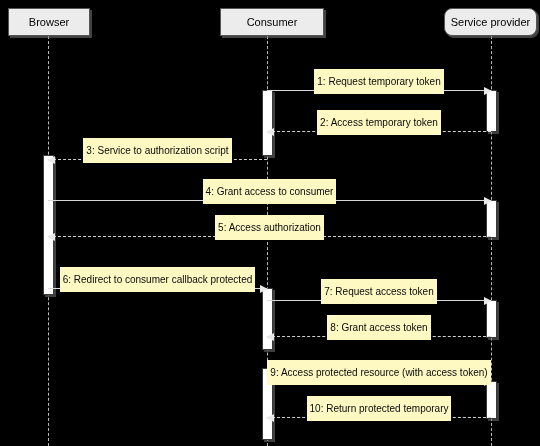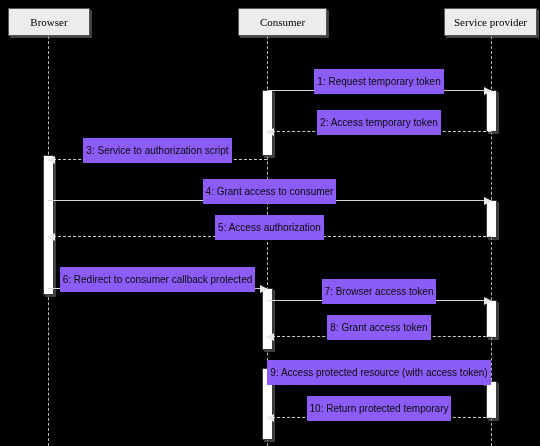--- a/index.html
+++ b/index.html
@@ -22,21 +22,20 @@
     position: absolute;
     box-sizing: border-box;
     background: #ececec;
     border: 1px solid #555555;
     box-shadow: 2px 2px 0 rgba(120,120,120,0.55);
     display: flex;
     align-items: center;
     justify-content: center;
     height: 28px;
     top: 8px;
-    font-family: Liberation Serif, serif;
   }
   .participant-label {
     font-size: 11px;
     color: #000000;
     white-space: nowrap;
     line-height: 1;
   }
   
   .lifeline {
     position: absolute;
@@ -93,21 +92,21 @@
     bottom: 2px;
     left: 0;
     width: 100%;
     text-align: center;
     font-size: 10px;
     color: #0a0a0a;
     white-space: nowrap;
     line-height: 12px;
   }
   .msg-label > span {
-    background: #8b5cf6;
+    background: #fef9c3;
     padding: 7px 3px;
   }
 </style>
 </head>
 <body>
 
 <div id="diagram-canvas">
     <div class="lifeline" style="left: 48px; top: 36px; height: 410px;"></div>
     <div class="lifeline" style="left: 267px; top: 36px; height: 410px;"></div>
     <div class="lifeline" style="left: 491px; top: 36px; height: 410px;"></div>
@@ -152,21 +151,21 @@
     <div class="message" style="left: 48px; top: 288px; width: 219px;">
       <div class="msg-line solid">
         <div class="arrowhead right"></div>
       </div>
       <div class="msg-label"><span>6: Redirect to consumer callback protected</span></div>
     </div>
     <div class="message" style="left: 267px; top: 300px; width: 224px;">
       <div class="msg-line solid">
         <div class="arrowhead right"></div>
       </div>
-      <div class="msg-label"><span>7: Browser access token</span></div>
+      <div class="msg-label"><span>7: Request access token</span></div>
     </div>
     <div class="message" style="left: 267px; top: 336px; width: 224px;">
       <div class="msg-line dashed">
         <div class="arrowhead left"></div>
       </div>
       <div class="msg-label"><span>8: Grant access token</span></div>
     </div>
     <div class="message" style="left: 267px; top: 381px; width: 224px;">
       <div class="msg-line solid">
         <div class="arrowhead right"></div>
@@ -175,19 +174,19 @@
     </div>
     <div class="message" style="left: 267px; top: 417px; width: 224px;">
       <div class="msg-line dashed">
         <div class="arrowhead left"></div>
       </div>
       <div class="msg-label"><span>10: Return protected temporary</span></div>
     </div>
     <div class="participant" style="left: 8px; width: 82px;">
       <div class="participant-label">Browser</div>
     </div>
-    <div class="participant" style="left: 238px; width: 89px;">
+    <div class="participant" style="left: 220px; width: 104px;">
       <div class="participant-label">Consumer</div>
     </div>
-    <div class="participant" style="left: 444px; width: 93px;">
+    <div class="participant" style="left: 444px; width: 93px; border-radius: 8px;">
       <div class="participant-label">Service provider</div>
     </div>
   </div>
 
 </body></html>

